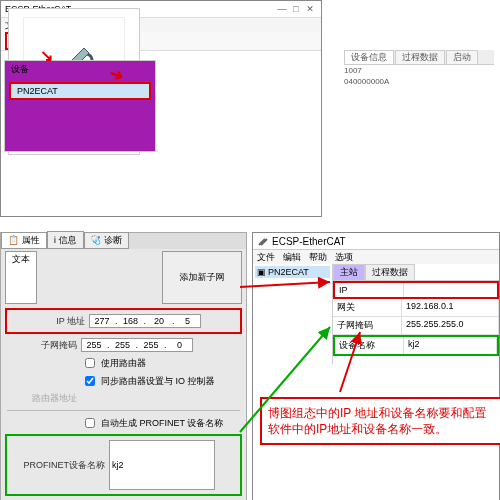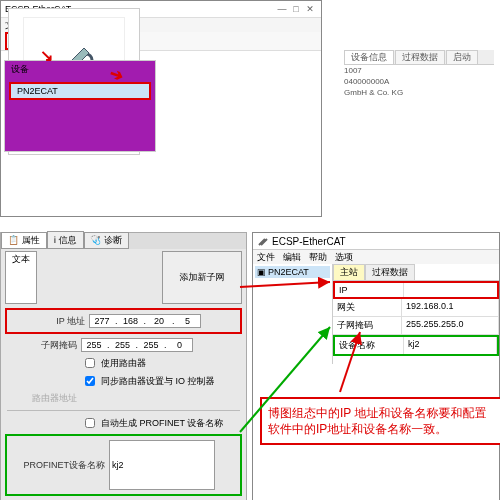--- a/index.html
+++ b/index.html
@@ -44,21 +44,21 @@
 .r-title{height:16px;display:flex;align-items:center;font-size:10px;padding:0 4px;border-bottom:1px solid #ccc}
 .r-title svg{margin-right:3px}
 .r-menu{height:14px;font-size:9px;display:flex;gap:8px;padding:0 4px;align-items:center;background:#f5f5f5}
 .r-body{display:flex;height:100px}
 .r-tree{width:75px;border-right:1px solid #ccc;padding:2px;font-size:9px}
 .r-tree-item{padding:1px 2px}
 .r-tree-item.sel{background:#cce4f7}
 .r-table{flex:1}
 .r-table-tabs{display:flex;font-size:9px;border-bottom:1px solid #ccc}
 .r-table-tab{padding:1px 6px;border:1px solid #ccc;border-bottom:none;background:#eee}
-.r-table-tab.active{background:#fef9c3}
+.r-table-tab.active{background:#c4b5fd}
 .r-grid{font-size:9px}
 .r-grid-row{display:flex;border-bottom:1px solid #ddd}
 .r-grid-cell{padding:2px 4px;border-right:1px solid #ddd}
 .c1{width:60px}
 .c2{flex:1}
 .note-box{position:absolute;left:260px;top:165px;width:230px;border:2px solid #d00;padding:6px;font-size:12px;color:#d00;line-height:16px;background:#fff}
 .arrow-svg{position:absolute;pointer-events:none}
 </style>
 </head>
 <body>
@@ -103,21 +103,20 @@
     <div class="tree-item sel">PN2ECAT</div>
   </div>
   <div class="info-pane">
     <div class="tabs">
       <span class="tab active">设备信息</span>
       <span class="tab">过程数据</span>
       <span class="tab">启动</span>
     </div>
     <div>1007</div>
     <div>040000000A</div>
-    <div>GmbH &amp; Co. KG</div>
   </div>
   <span class="arrow-red" style="left:40px;top:46px">↘</span>
   <span class="arrow-red" style="left:110px;top:65px;transform:rotate(20deg)">➔</span>
 </div>
 
 <div class="bottom-area">
 
   <div class="panel-l">
     <div class="panel-tabs">
       <span class="ptab active">📋 <span>属性</span></span>

